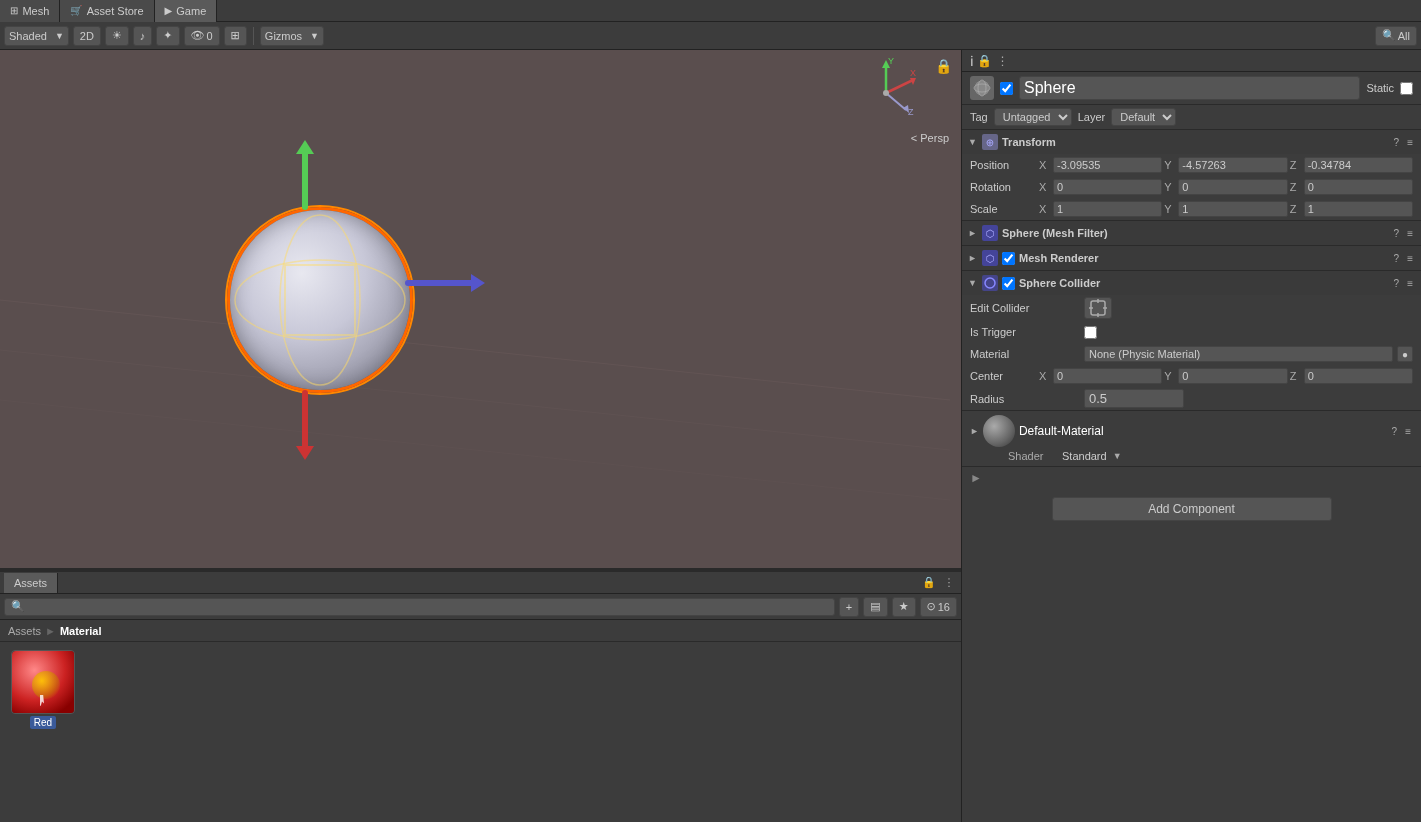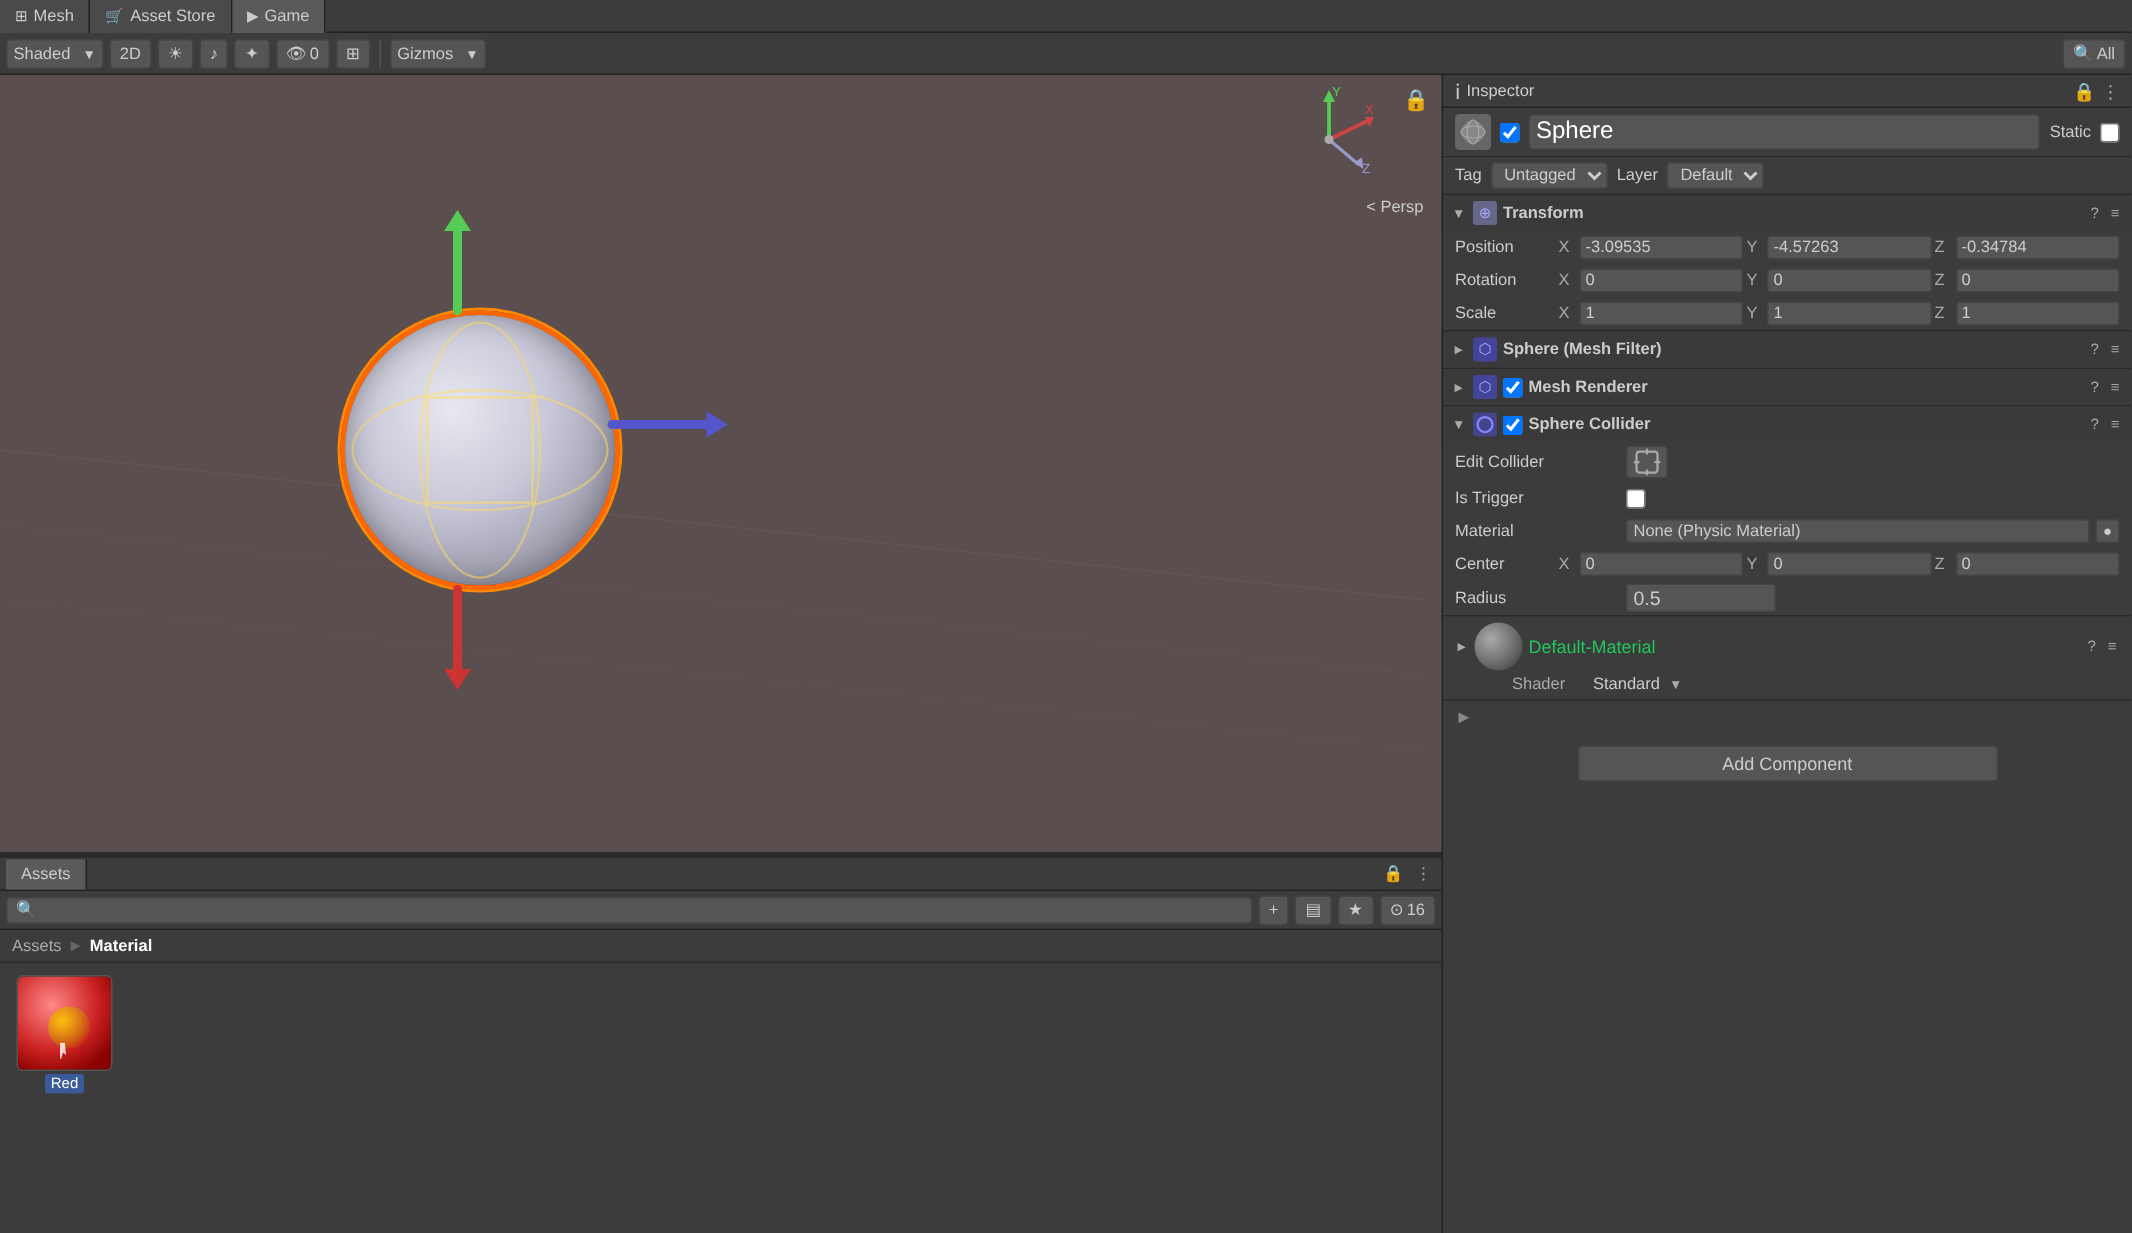--- a/index.html
+++ b/index.html
@@ -615,21 +615,21 @@
       width: 32px;
       height: 32px;
       border-radius: 50%;
       background: radial-gradient(circle at 35% 35%, #aaa, #666 60%, #333);
       flex-shrink: 0;
     }
 
     .material-name {
       flex: 1;
       font-size: 12px;
-      color: #22c55e;
+      color: #ffffff;
     }
 
     .shader-row {
       display: flex;
       align-items: center;
       gap: 4px;
       padding: 3px 0 0 38px;
     }
 
     .shader-label {
@@ -889,21 +889,20 @@
           <span class="asset-label">Red</span>
         </div>
       </div>
     </div>
   </div>
 
   <div class="inspector-panel">
 
     <div class="inspector-header">
       <span style="font-size:14px;">ℹ</span>
-      <span class="inspector-title">Inspector</span>
       <span style="font-size:12px;color:#aaa;">🔒</span>
       <span style="font-size:12px;color:#aaa;">⋮</span>
     </div>
 
     <div class="inspector-body">
 
       <div class="object-header">
         <div class="object-icon">
           <svg width="20" height="20" viewBox="0 0 20 20">
             <circle cx="10" cy="10" r="8" fill="#888" stroke="#666" stroke-width="1"></circle>

